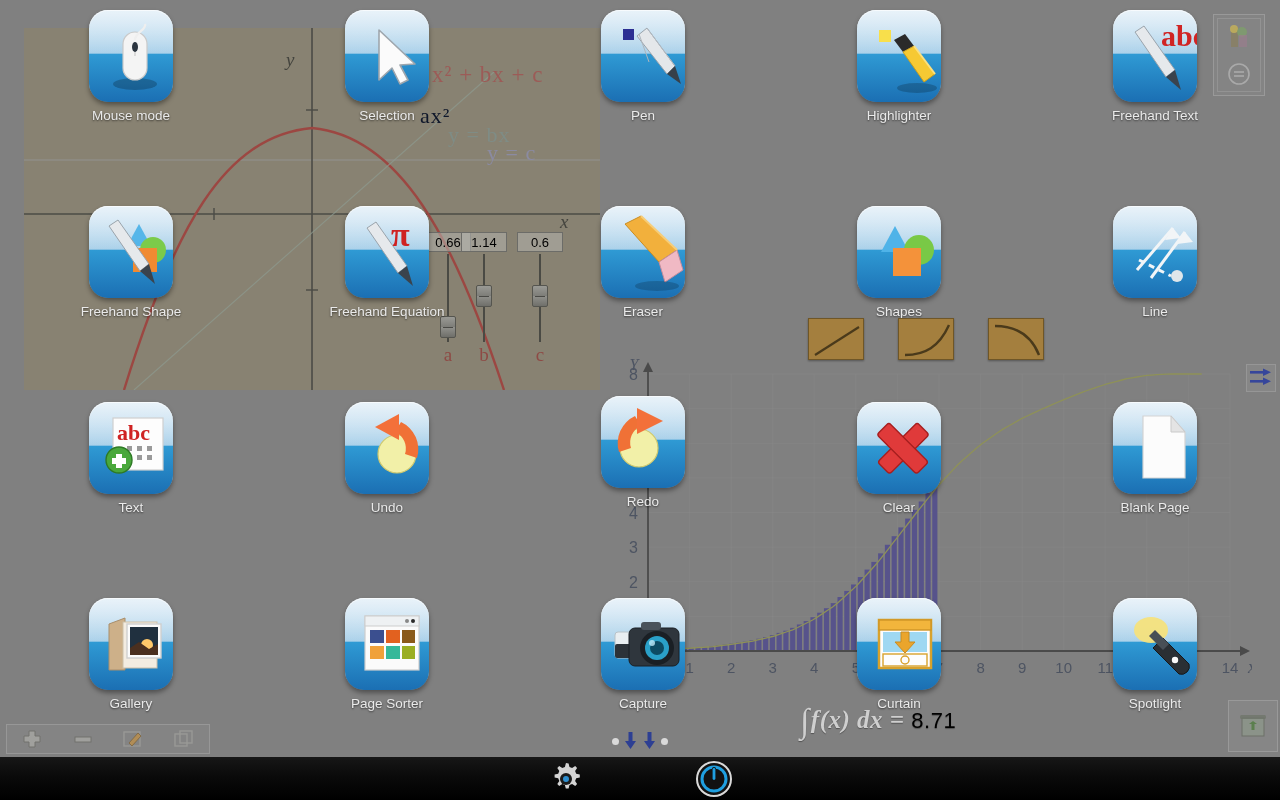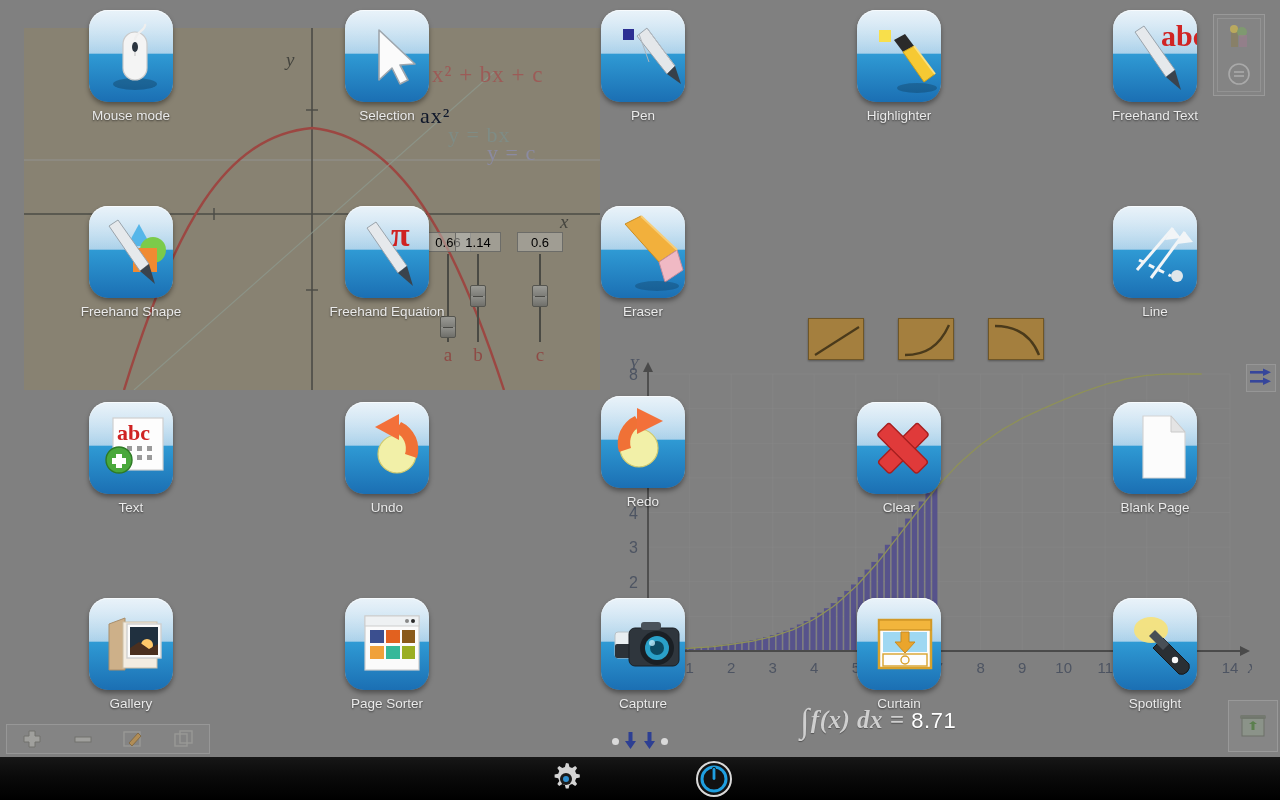--- a/index.html
+++ b/index.html
@@ -29,21 +29,21 @@
 
   
   #integral-readout{
     position:absolute; left:800px; top:702px; z-index:3;
     color:#cfcfcf; font-family:"Liberation Serif", serif;
     font-size:25px; letter-spacing:.5px; white-space:nowrap;
     text-shadow:0 1px 1px rgba(0,0,0,.35);
   }
   #integral-readout .intsym{ font-size:34px; vertical-align:-4px; margin-right:1px;}
   #integral-readout .fx{ font-style:italic; font-weight:bold; }
-  #integral-readout .val{ font-family:"Liberation Sans",sans-serif; font-size:22px; color:#ffffff; }
+  #integral-readout .val{ font-family:"Liberation Sans",sans-serif; font-size:22px; color:#000000; }
 
   
   #slider-cluster{ position:absolute; left:425px; top:232px; z-index:3; width:160px; height:140px;}
   .sld{ position:absolute; width:46px; text-align:center; }
   .sld .val{
     display:block; width:46px; height:20px; line-height:19px;
     background:rgba(180,180,175,.55); border:1px solid #6c6c68;
     color:#000000; font-size:13px; font-family:"Liberation Sans",sans-serif;
   }
   .sld .track{
@@ -171,21 +171,21 @@
 <div class="eq-sub" id="eq-b">y = bx</div>
 <div class="eq-sub" id="eq-c">y = c</div>
 
 <div id="slider-cluster">
   <div class="sld" style="left:0">
     <span class="val">0.66</span>
     <span class="track"></span>
     <span class="knob" style="top:84px"></span>
     <span class="lbl">a</span>
   </div>
-  <div class="sld" style="left:30px">
+  <div class="sld" style="left:36px">
     <span class="val">1.14</span>
     <span class="track"></span>
     <span class="knob" style="top:53px"></span>
     <span class="lbl">b</span>
   </div>
   <div class="sld" style="left:92px">
     <span class="val">0.6</span>
     <span class="track"></span>
     <span class="knob" style="top:53px"></span>
     <span class="lbl">c</span>
@@ -397,20 +397,30 @@
       <div class="tile">
         <svg viewBox="0 0 92 92">
           <path d="M24 18 L40 10 L76 44 L58 56 Z" fill="#f2b03c" stroke="#c98c23" stroke-width="1"></path>
    <path d="M58 56 L76 44 L82 64 L64 76 Z" fill="#f0b9c4" stroke="#c78d9b" stroke-width="1"></path>
    <path d="M40 10 L76 44" stroke="#f7cd78" stroke-width="2"></path>
    <ellipse cx="56" cy="80" rx="22" ry="5" fill="rgba(0,0,0,.18)"></ellipse>
         </svg>
       </div>
       <div class="cap">Eraser</div>
     </div>
+    <div class="tool" style="left: 834px; top: 206px;">
+      <div class="tile">
+        <svg viewBox="0 0 92 92">
+          <path d="M38 20 L52 46 L24 46 Z" fill="#4fb3e8"></path>
+   <circle cx="62" cy="44" r="15" fill="#79c946"></circle>
+   <rect x="36" y="42" width="28" height="28" fill="#f4923a"></rect>
+        </svg>
+      </div>
+      <div class="cap">Shapes</div>
+    </div>
     <div class="tool" style="left: 1090px; top: 206px;">
       <div class="tile">
         <svg viewBox="0 0 92 92">
           <g stroke="#f2f5f7" stroke-width="3" fill="none">
      <path d="M60 22 L24 64"></path>
             <path d="M72 26 L38 72"></path>
    </g>
    <path d="M60 22 L52 34 L68 32 Z" fill="#f2f5f7"></path>
    <path d="M72 26 L64 38 L80 36 Z" fill="#f2f5f7"></path>
    <g stroke="#f2f5f7" stroke-width="3" stroke-dasharray="6 5">

